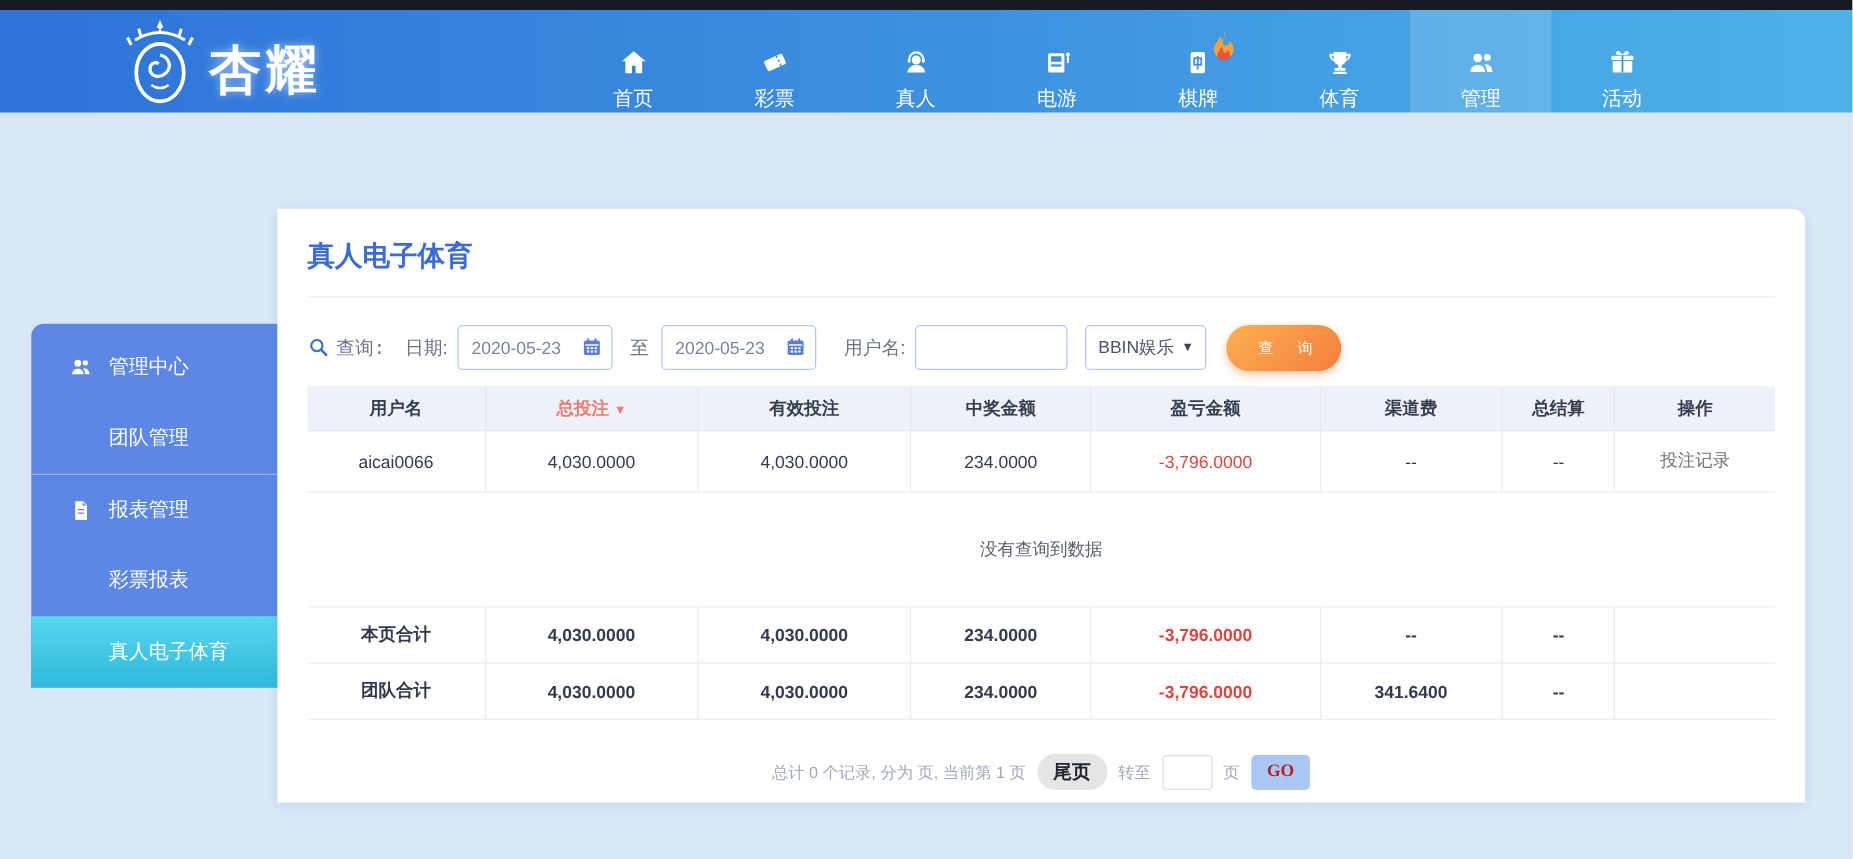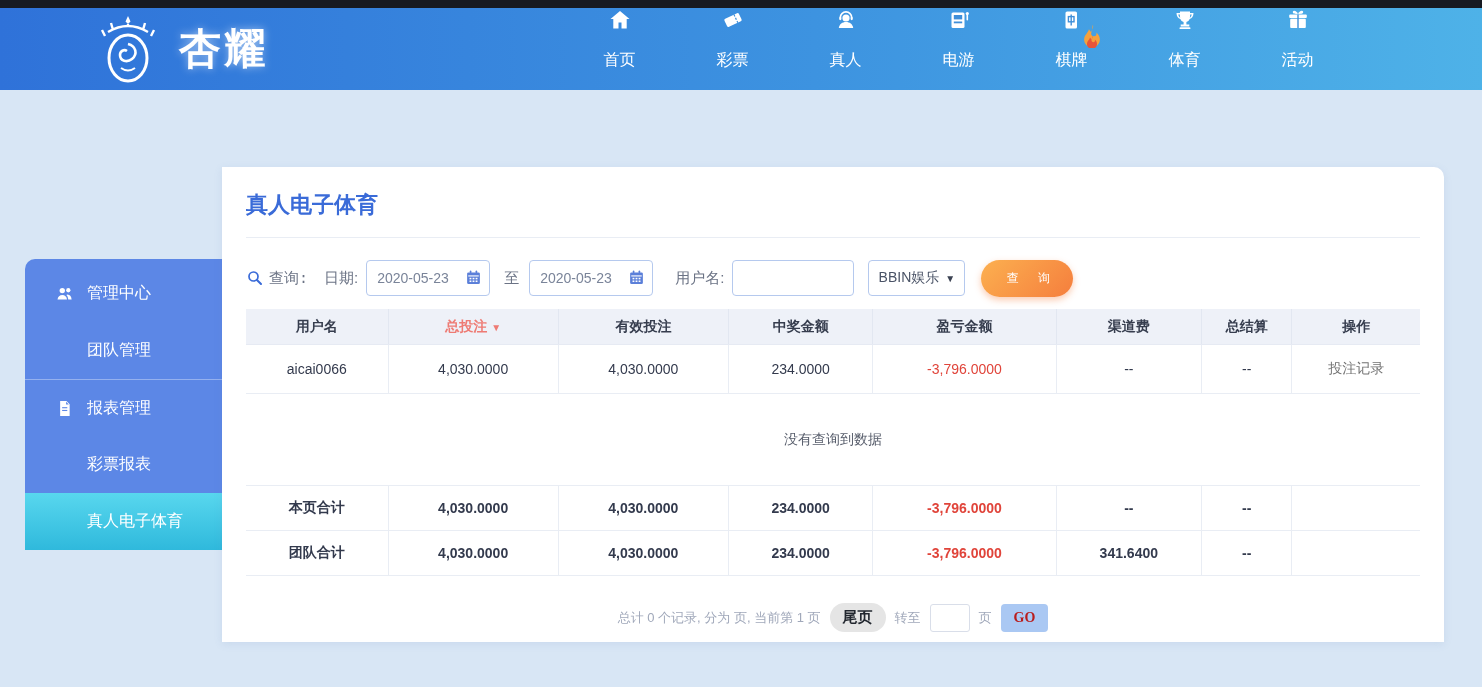--- a/index.html
+++ b/index.html
@@ -5,27 +5,27 @@
   * { margin:0; padding:0; box-sizing:border-box; }
   html,body { width:1482px; height:687px; overflow:hidden;
     font-family:"Liberation Sans","DejaVu Sans",sans-serif; background:#d8e6f5; }
 
   
   .top-strip { height:8px; background:#171a21; }
 
   
   .navbar { height:82px; background:linear-gradient(90deg,#2f72d9 0%,#3d93e0 55%,#4eb2e8 100%);
     display:flex; align-items:center; }
-  .logo { margin-left:95px; display:flex; align-items:center; gap:18px; cursor:pointer; }
+  .logo { margin-left:95px; display:flex; align-items:flex-end; gap:6px; cursor:pointer; }
   .logo-crest { width:66px; height:70px; }
   .logo-text { font-size:42px; font-weight:bold; color:#fff; letter-spacing:3px;
     text-shadow:0 0 8px rgba(255,255,255,.55); }
   .nav-items { display:flex; margin-left:auto; margin-right:128px; height:82px; }
   .nav-item { width:113px; display:flex; flex-direction:column; align-items:center;
-    justify-content:flex-start; gap:18px; color:#fff; font-size:16px; cursor:pointer; position:relative; }
+    justify-content:flex-end; gap:7px; color:#fff; font-size:16px; cursor:pointer; position:relative; }
   .nav-item.active { background:rgba(255,255,255,.15); }
   .nav-item svg { width:24px; height:24px; fill:#fff; }
   .nav-badge { position:absolute; top:16px; left:65px; width:17px; height:20px; }
 
   
   .body-wrap { display:flex; height:597px; padding:32px 38px 0 25px;align-items:center; }
   .sidebar { width:197px; flex-shrink:0; background:#5c87e6; border-radius:10px 0 0 0; padding-top:6px; }
   .side-item { height:57px; display:flex; align-items:center; gap:13px; padding-left:30px;
     color:#fff; font-size:16px; cursor:pointer; }
   .side-item svg { width:19px; height:19px; fill:#fff; flex-shrink:0; }
@@ -159,20 +159,29 @@
           <path fill="#e8543a" d="M12.4 14c.8 2.4-1 3.2-1 5 0 1.3.9 2.2 2.1 2.2 1.8 0 2.3-1.7 1.8-3 1.6 1.3 2.6 3.2 2.6 5.2 0 3.2-2.6 5.6-5.9 5.6s-5.9-2.4-5.9-5.6c0-3.4 3-4.7 3.6-7.6.6.8 1.4 1.6 1.9 2.6.6-1.5.4-2.8.8-4.4z"></path>
         </svg>
       <span>棋牌</span>
     </div>
     <div class="nav-item">
       <svg viewBox="0 0 24 24">
           <path d="M7 3.5h10V5h3.5c0 3.2-1.6 5.4-3.8 5.9A5.3 5.3 0 0113.4 14v2.4h2.9v2.2H7.7v-2.2h2.9V14a5.3 5.3 0 01-3.3-3.1C5.1 10.4 3.5 8.2 3.5 5H7zM5.3 6.5c.2 1.6.9 2.8 1.9 3.3A9 9 0 016.9 6.5zm13.4 0h-1.6a9 9 0 01-.3 3.3c1-.5 1.7-1.7 1.9-3.3z"></path>
           <rect x="6.5" y="19.3" width="11" height="1.8" rx="0.9"></rect>
         </svg>
       <span>体育</span>
+    </div>
+    <div class="nav-item active">
+      <svg viewBox="0 0 24 24">
+          <circle cx="9.2" cy="8.3" r="3.4"></circle>
+          <path d="M3.2 19.5c.4-3.6 2.8-5.6 6-5.6s5.6 2 6 5.6z"></path>
+          <circle cx="16.8" cy="7.9" r="2.7"></circle>
+          <path d="M15.8 13.3c2.9.2 4.8 2.1 5.2 6.2h-4.3c-.2-2.6-1-4.6-2.4-5.7z"></path>
+        </svg>
+      <span>管理</span>
     </div>
     <div class="nav-item">
       <svg viewBox="0 0 24 24">
           <rect x="4.2" y="10.8" width="15.6" height="9.2" rx="1"></rect>
           <rect x="3.2" y="6.6" width="17.6" height="3.4" rx="0.9"></rect>
           <path d="M8.2 2.8c1.6 0 2.9 1.4 3.8 3-1.9.3-4 .2-4.9-.7a1.6 1.6 0 011.1-2.3zm7.6 0c-1.6 0-2.9 1.4-3.8 3 1.9.3 4 .2 4.9-.7a1.6 1.6 0 00-1.1-2.3z"></path>
           <line x1="12" y1="6.6" x2="12" y2="20" stroke="#3f8fd9" stroke-width="1.4"></line>
         </svg>
       <span>活动</span>
     </div>

